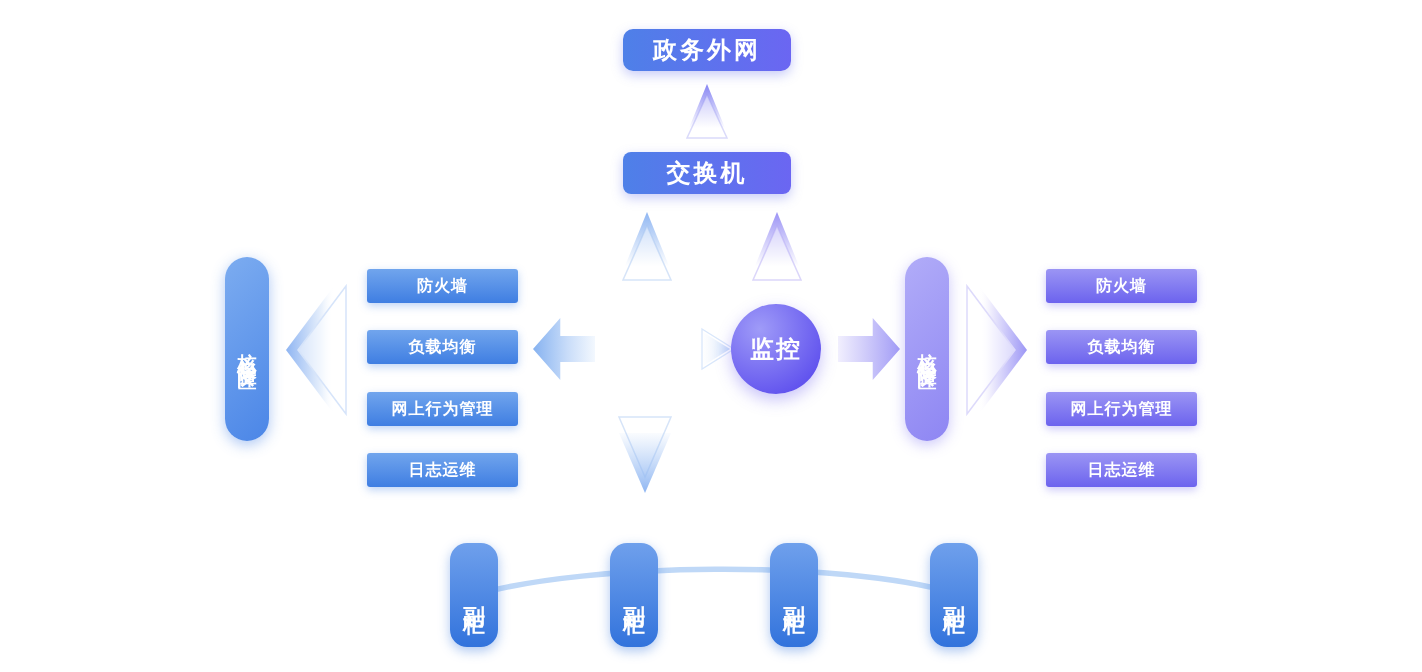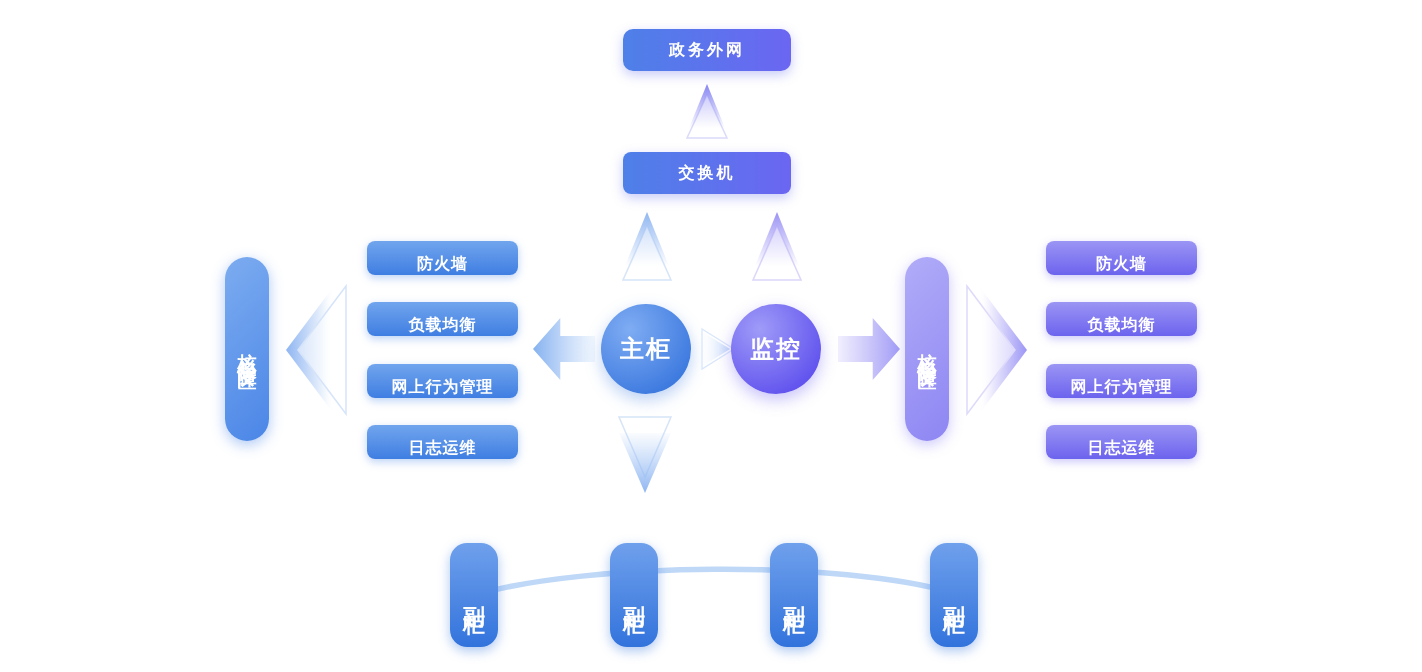--- a/index.html
+++ b/index.html
@@ -7,44 +7,44 @@
     position:relative;width:1422px;height:672px;background:#ffffff;overflow:hidden;
     font-family:"Liberation Sans",sans-serif;
   }
   .abs{position:absolute;}
   
   .node-box{
     width:168px;height:42px;border-radius:10px;
     background:linear-gradient(90deg,#4E80E8 0%,#6B66F2 100%);
     box-shadow:0 4px 12px rgba(95,105,235,.35);
     display:flex;align-items:center;justify-content:center;
-    color:#fff;font-size:16px;font-weight:700;letter-spacing:3px;
+    color:#fff;font-size:24px;font-weight:700;letter-spacing:3px;
   }
   
   .circle{
     width:90px;height:90px;border-radius:50%;
     display:flex;align-items:center;justify-content:center;
     color:#fff;font-size:24px;font-weight:700;letter-spacing:2px;
   }
   .circle.blue{background:radial-gradient(circle at 32% 28%,#7FACF3 0%,#3D7ADF 78%);box-shadow:0 6px 16px rgba(61,122,223,.35);}
   .circle.purple{background:radial-gradient(circle at 32% 28%,#9F9BF8 0%,#6153EE 78%);box-shadow:0 6px 16px rgba(97,83,238,.35);}
   
   .pill-v{
     width:44px;height:184px;border-radius:22px;
     display:flex;align-items:center;justify-content:center;
     color:#fff;font-weight:700;font-size:19px;
   }
   .pill-v span{writing-mode:vertical-rl;text-orientation:upright;letter-spacing:5px;}
   .pill-v.blue{background:linear-gradient(135deg,#7CACF0 0%,#4B86E7 100%);box-shadow:0 4px 14px rgba(75,134,231,.45);}
   .pill-v.purple{background:linear-gradient(135deg,#B1ACF8 0%,#8E86F3 100%);box-shadow:0 4px 14px rgba(142,134,243,.45);}
   
   .item{
-    width:151px;height:34px;border-radius:8px;
-    display:flex;align-items:flex-end;justify-content:center;
-    color:#fff;font-size:16px;font-weight:700;letter-spacing:1px;
+    width:151px;height:34px;border-radius:3px;
+    display:flex;align-items:center;justify-content:center;
+    color:#fff;font-size:16px;font-weight:700;letter-spacing:1px;margin-top:28px;
   }
   .item.blue{background:linear-gradient(180deg,#71A5ED 0%,#3F7EE2 100%);box-shadow:0 3px 8px rgba(63,126,226,.35);}
   .item.purple{background:linear-gradient(180deg,#9B95F4 0%,#6C63EE 100%);box-shadow:0 3px 8px rgba(108,99,238,.35);}
   
   .cab{
     width:48px;height:104px;border-radius:17px;
     background:linear-gradient(180deg,#6FA0EC 0%,#3273DC 100%);
     box-shadow:0 4px 12px rgba(50,115,220,.4);
     display:flex;align-items:center;justify-content:center;
     color:#fff;font-size:22px;font-weight:700;z-index:2;
@@ -132,23 +132,20 @@
   </div>
   <div class="abs item blue" style="left:367px;top:364px;">
     <span>网上行为管理</span>
   </div>
   <div class="abs item blue" style="left:367px;top:425px;">
     <span>日志运维</span>
   </div>
 
   <div class="abs block-arrow left" style="left:533px;top:318px;"></div>
 
-  <div class="abs circle blue" style="left:601px;top:304px;">
-    <span>主柜</span>
-  </div>
 
   <svg class="abs" style="left:696px;top:326px;" width="40" height="46" viewBox="0 0 40 46">
     <defs>
       <linearGradient id="gChS" x1="0" y1="0" x2="1" y2="0">
         <stop offset="0" stop-color="#FFFFFF" stop-opacity="0"></stop>
           <stop offset="1" stop-color="#9FC2F5"></stop>
       </linearGradient>
     </defs>
     <polygon points="2,3 34,23 2,43" fill="url(#gChS)"></polygon>
     <polygon points="6,3 38,23 6,43" fill="rgba(255,255,255,0.35)" stroke="#D9E7FB" stroke-width="1.3"></polygon>

